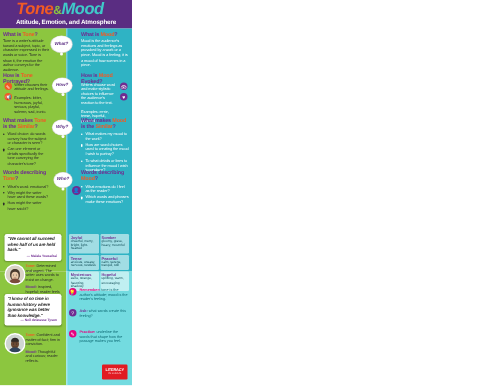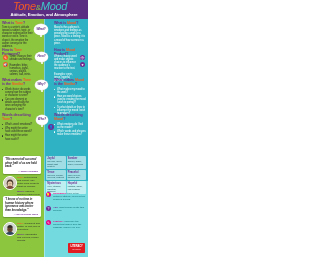--- a/index.html
+++ b/index.html
@@ -2,21 +2,21 @@
 <html><head>
 <meta charset="utf-8">
 <style>
   html,body{margin:0;padding:0;background:#fff;}
   body{width:88px;height:257px;overflow:hidden;font-family:"Liberation Sans",sans-serif;}
   #poster{position:relative;width:88px;height:257px;overflow:hidden;background:#f2f2f2;}
 
   
   .header{position:absolute;left:0;top:0;width:88px;height:19px;background:#5a2d82;overflow:hidden;}
   .hdr-title{position:absolute;left:0;top:1px;width:80px;text-align:center;white-space:nowrap;
-             font-size:11px;font-weight:normal;font-style:italic;line-height:11px;letter-spacing:-0.3px;}
+             font-size:11px;font-weight:bold;font-style:italic;line-height:11px;letter-spacing:-0.3px;}
   .t-tone{color:#f15a24;}
   .t-amp{color:#8cc63f;font-size:8px;font-style:normal;}
   .t-mood{color:#3fc9c9;}
   .hdr-sub{position:absolute;left:0;top:12px;width:88px;text-align:center;white-space:nowrap;
            font-size:4.2px;font-weight:bold;color:#fff;line-height:5px;letter-spacing:-0.1px;}
 
   
   .col-tone{position:absolute;left:0;top:19px;width:44px;height:162px;background:#8cc63f;}
   .col-mood{position:absolute;left:44px;top:19px;width:44px;height:162px;background:#2fb3c4;}
   .col-tone-b{position:absolute;left:0;top:181px;width:44px;height:76px;background:#8cc63f;}

